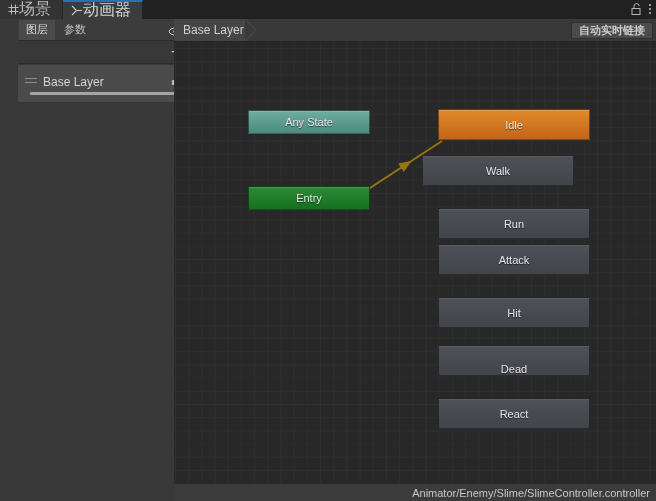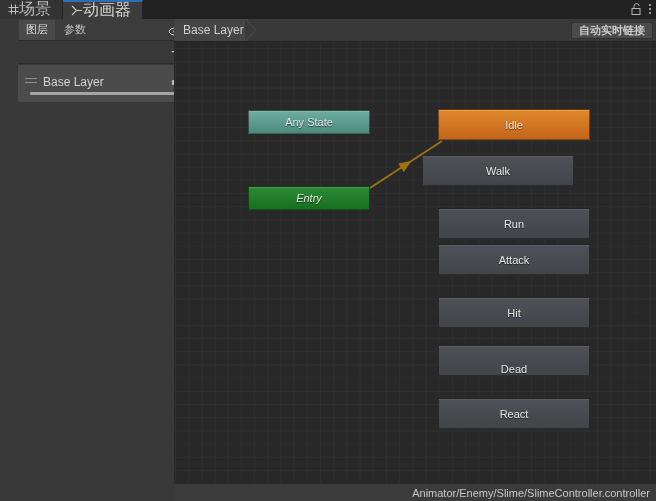--- a/index.html
+++ b/index.html
@@ -184,21 +184,20 @@
     background: linear-gradient(#4e5258, #41454a);
     box-shadow: inset 0 1px 0 rgba(255,255,255,.08);
   }
   .node.any {
     background: linear-gradient(#6fada0, #4c8a7e);
     box-shadow: inset 0 1px 0 rgba(255,255,255,.14);
   }
   .node.entry {
     background: linear-gradient(#2c8a36, #15701f);
     box-shadow: inset 0 1px 0 rgba(255,255,255,.14);
-    font-style: italic;
   }
   .node.default {
     background: linear-gradient(#e08a2b, #c4641a);
     box-shadow: inset 0 1px 0 rgba(255,255,255,.16);
   }
 
   
   .statusbar {
     position: absolute; left: 174px; bottom: 0;
     width: 482px; height: 18px;

